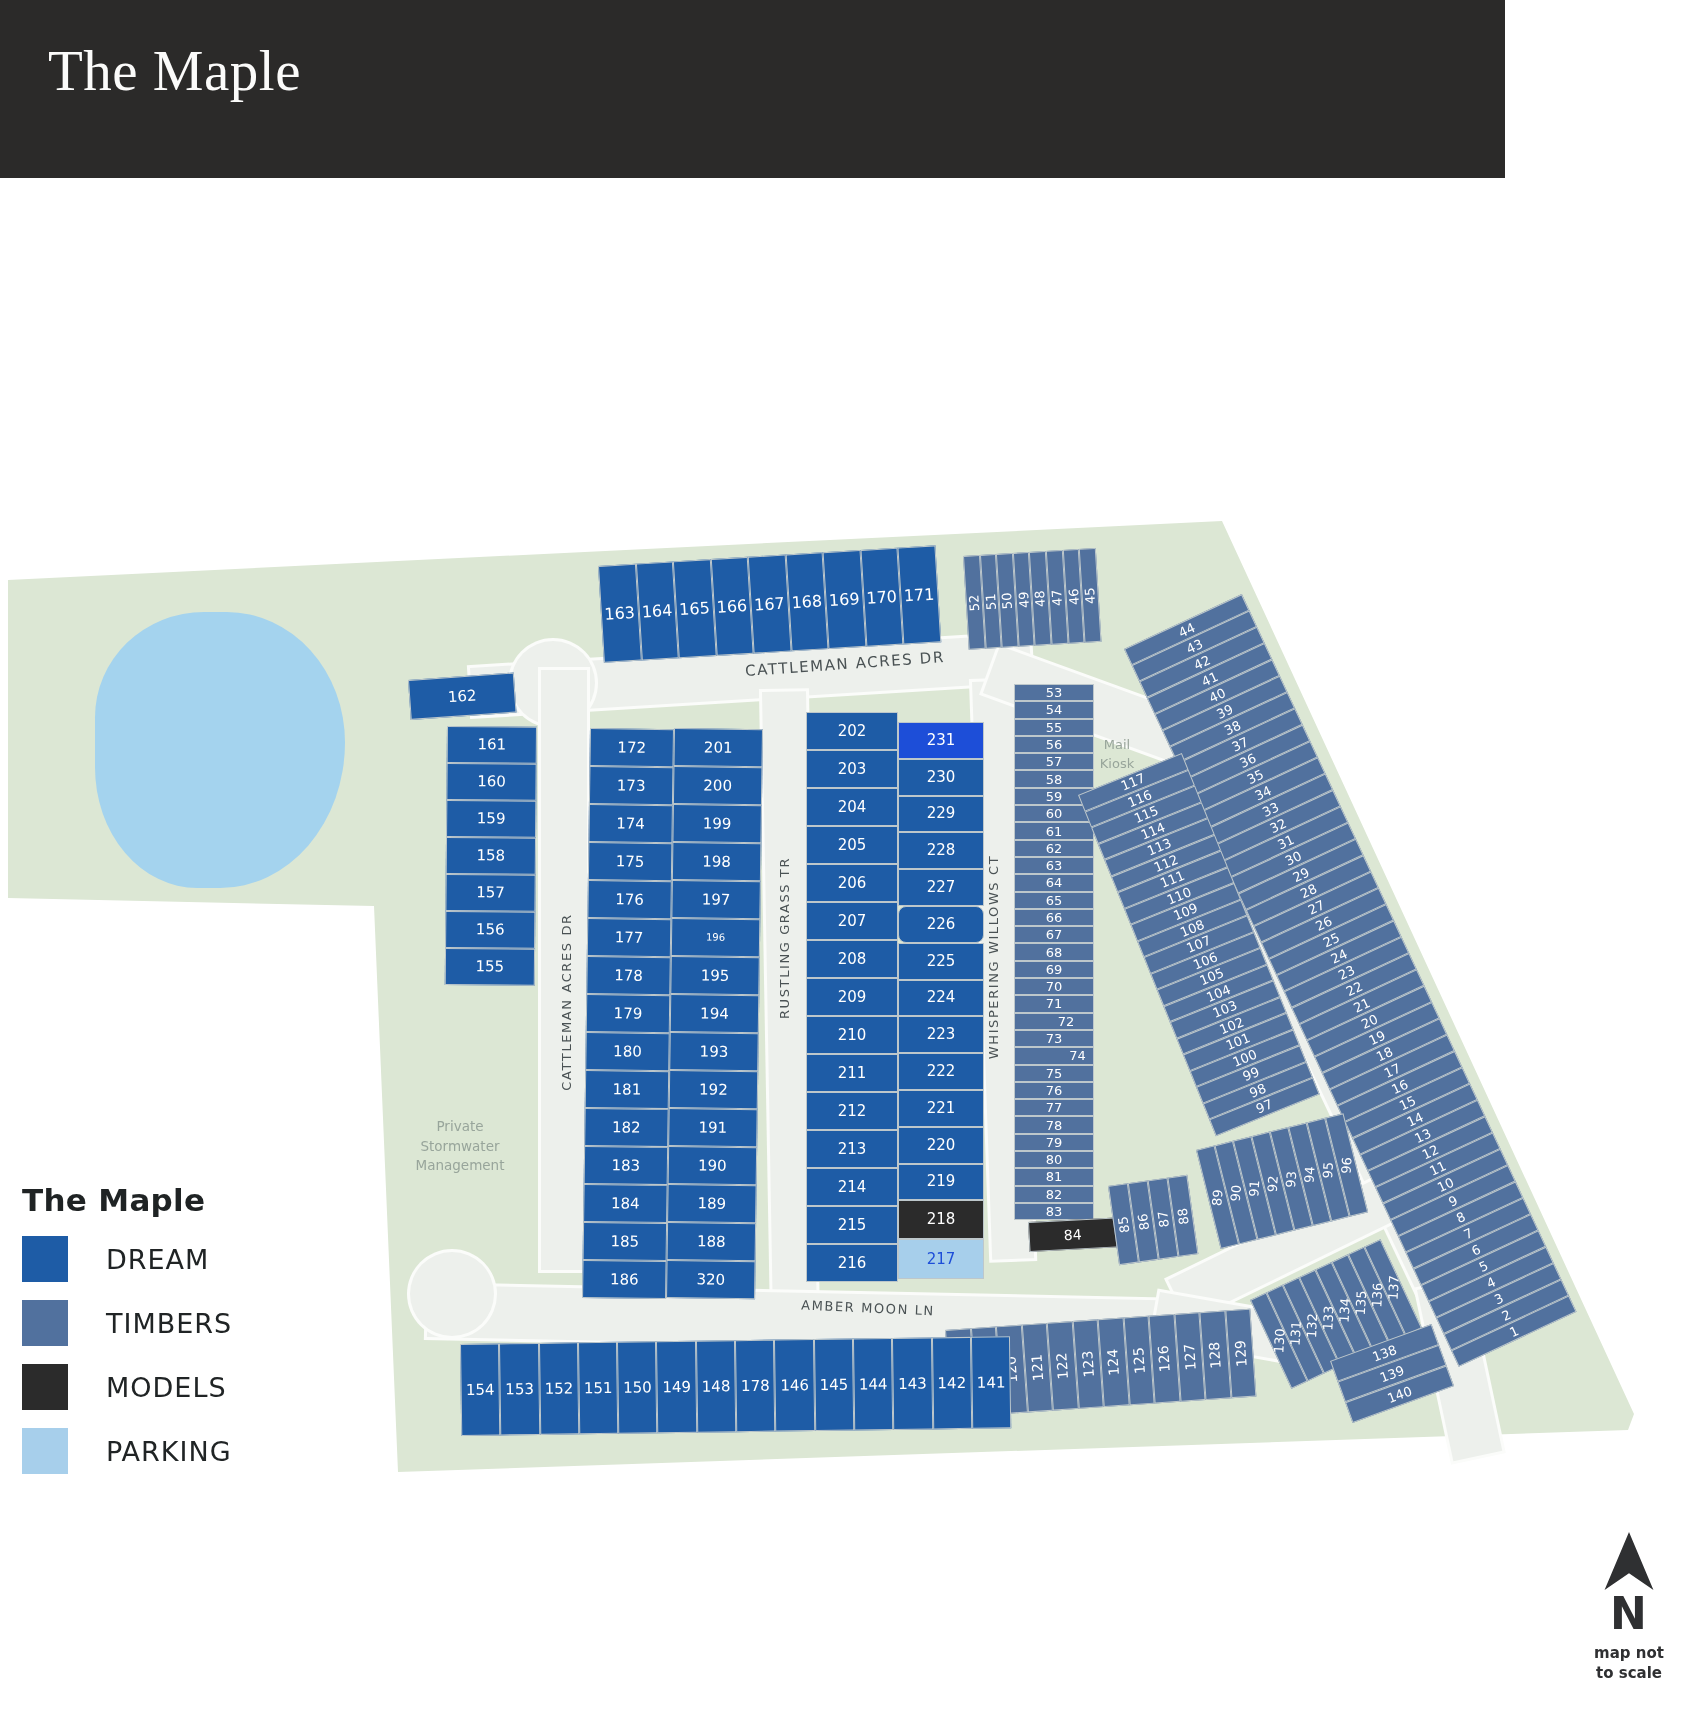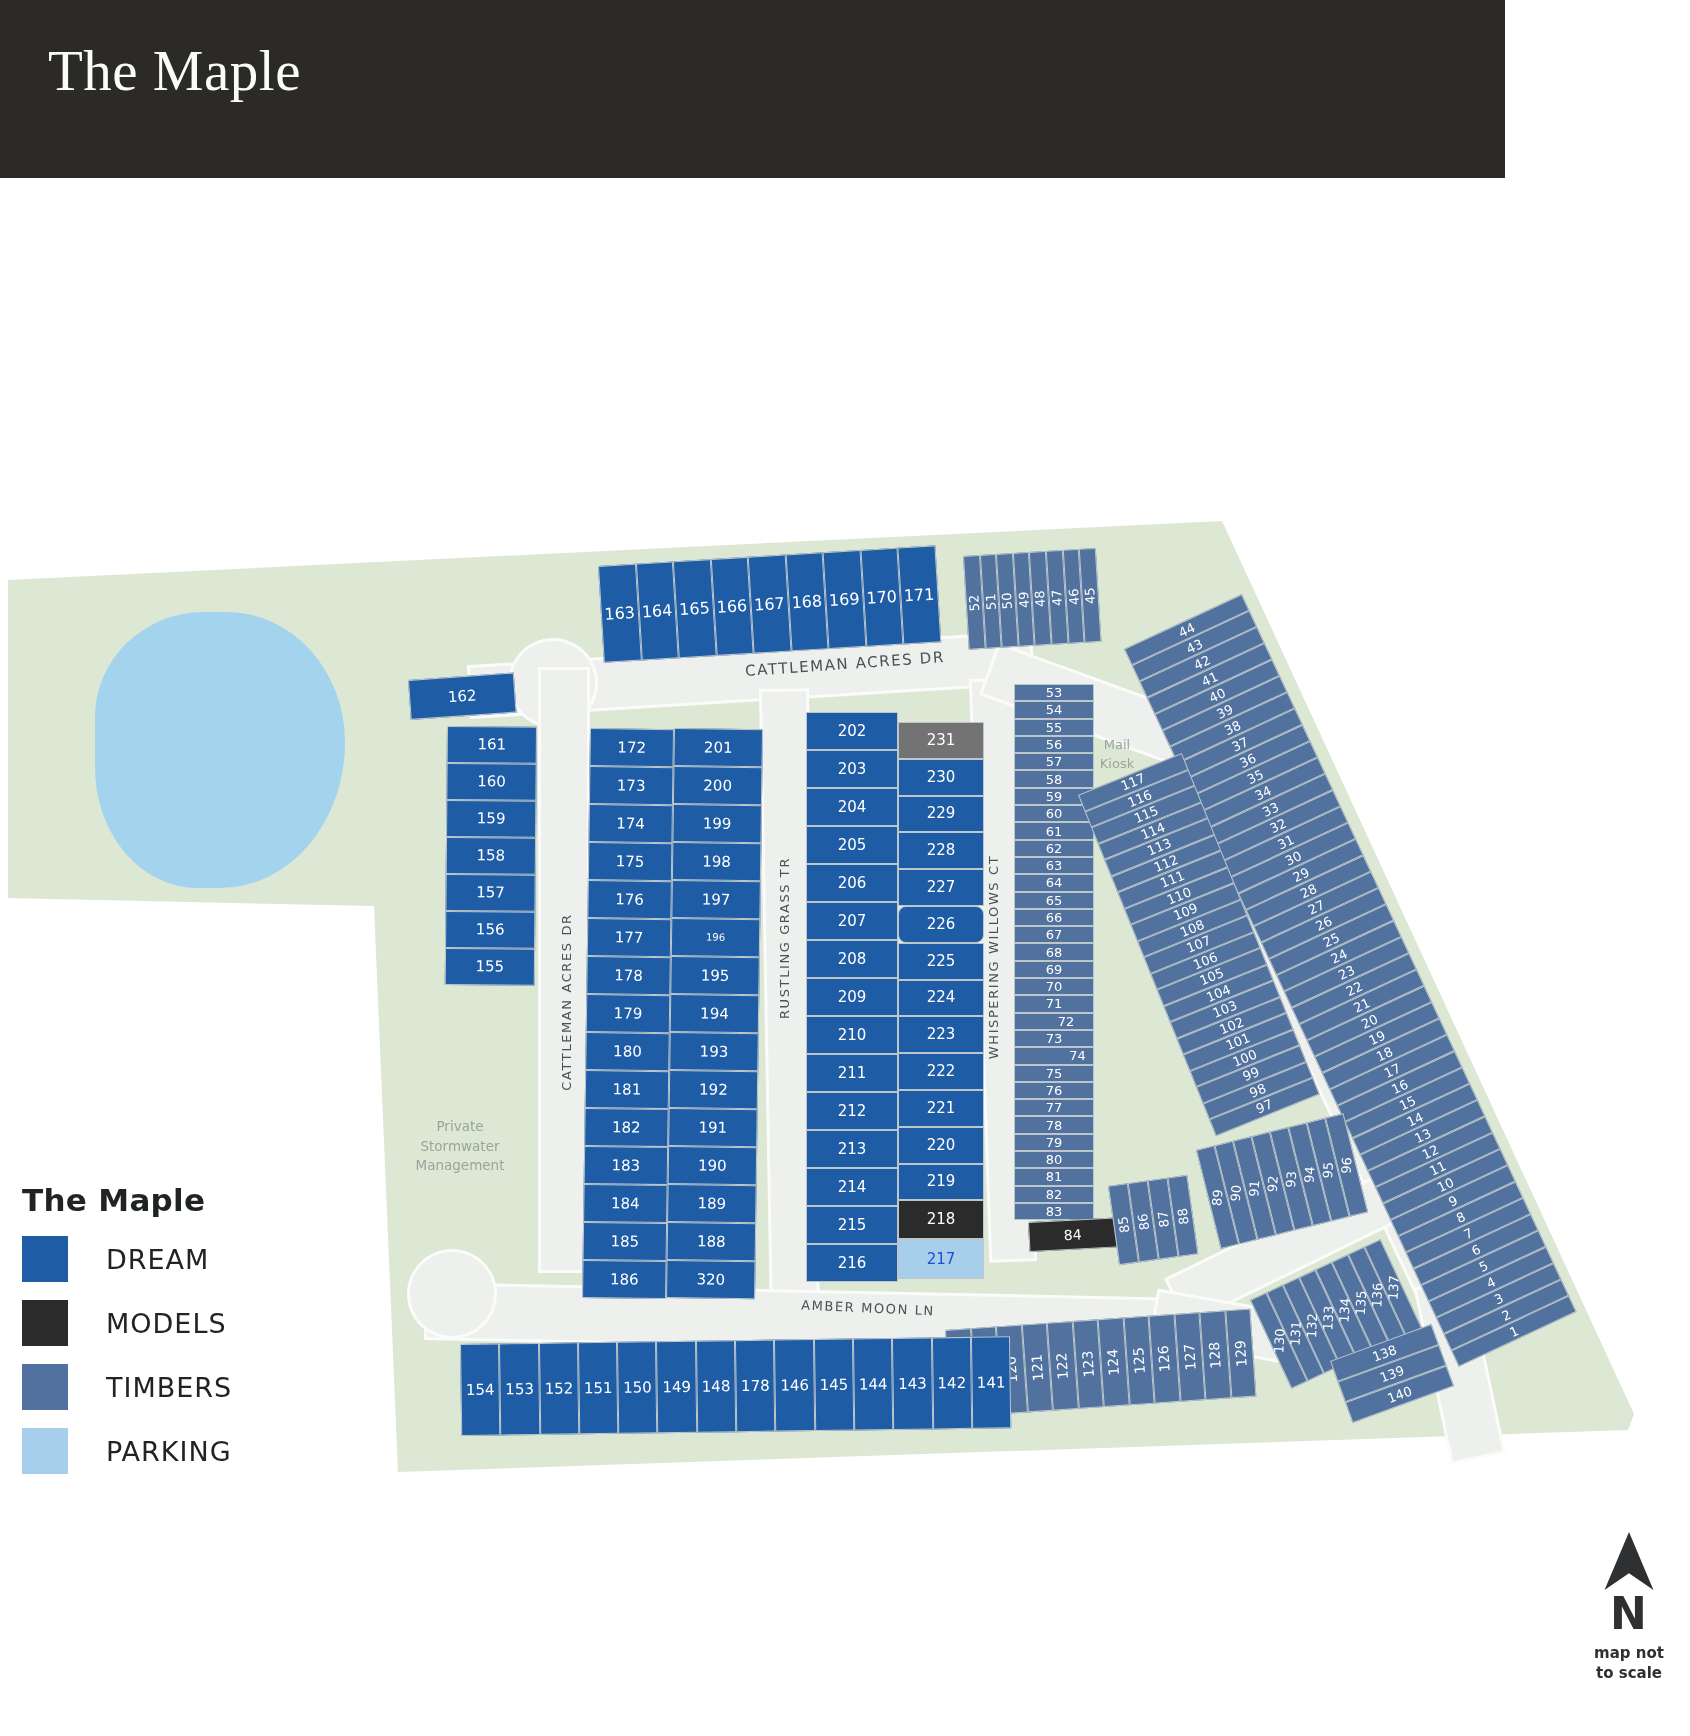--- a/index.html
+++ b/index.html
@@ -417,21 +417,21 @@
           <span style="font-size: 15px;">214</span>
         </div>
         <div class="lot" style="background: rgb(30, 92, 166); width: 100%; height: 38px;">
           <span style="font-size: 15px;">215</span>
         </div>
         <div class="lot" style="background: rgb(30, 92, 166); width: 100%; height: 38px;">
           <span style="font-size: 15px;">216</span>
         </div>
       </div>
       <div class="lot-group v" style="left: 898px; top: 722px; transform: rotate(0deg); width: 86px;">
-        <div class="lot" style="background: #737373; width: 100%; height: 36.8px;">
+        <div class="lot" style="background: #1d4ed8; width: 100%; height: 36.8px;">
           <span style="font-size: 15px;">231</span>
         </div>
         <div class="lot" style="background: rgb(30, 92, 166); width: 100%; height: 36.8px;">
           <span style="font-size: 15px;">230</span>
         </div>
         <div class="lot" style="background: rgb(30, 92, 166); width: 100%; height: 36.8px;">
           <span style="font-size: 15px;">229</span>
         </div>
         <div class="lot" style="background: rgb(30, 92, 166); width: 100%; height: 36.8px;">
           <span style="font-size: 15px;">228</span>
@@ -822,26 +822,26 @@
       </div>
     </div>
 
   <div class="legend">
     <h2>The Maple</h2>
     <div class="row">
       <div class="sw" style="background: rgb(30, 92, 166);"></div>
       <div class="lab">DREAM</div>
     </div>
     <div class="row">
+      <div class="sw" style="background: rgb(81, 113, 158);"></div>
+      <div class="lab">TIMBERS</div>
+    </div>
+    <div class="row">
       <div class="sw" style="background: rgb(43, 43, 43);"></div>
       <div class="lab">MODELS</div>
-    </div>
-    <div class="row">
-      <div class="sw" style="background: rgb(81, 113, 158);"></div>
-      <div class="lab">TIMBERS</div>
     </div>
     <div class="row">
       <div class="sw" style="background: rgb(167, 207, 235);"></div>
       <div class="lab">PARKING</div>
     </div>
   </div>
 
   <div class="north">
     <div class="arrow"></div>
     <div class="n">N</div>

